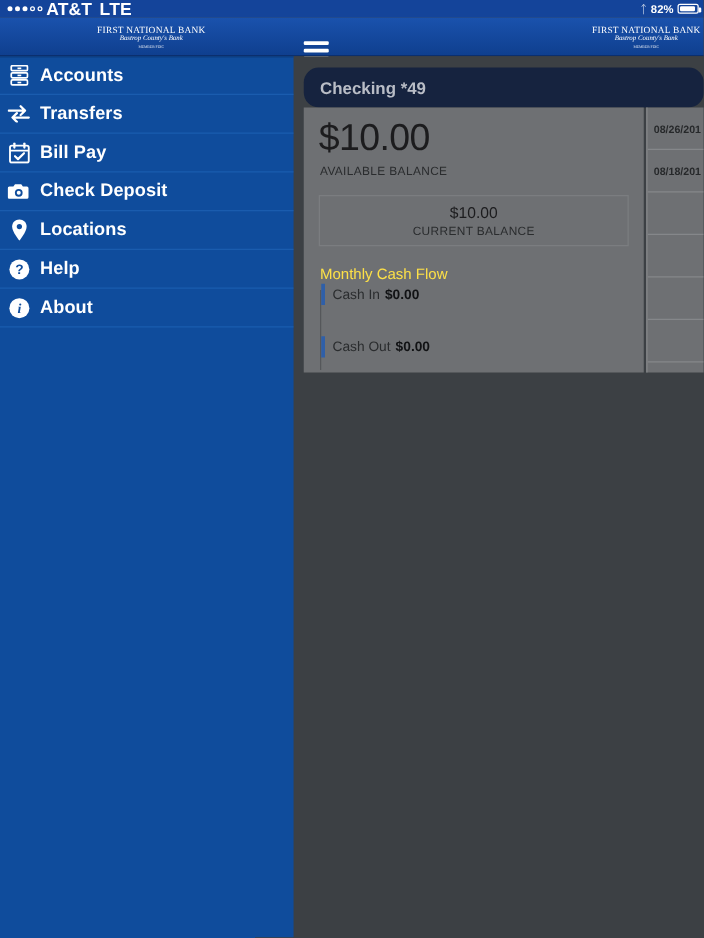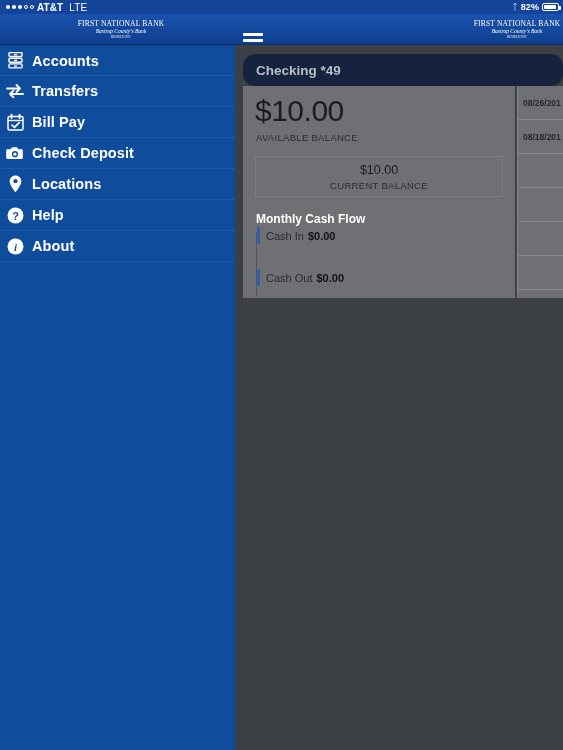--- a/index.html
+++ b/index.html
@@ -15,22 +15,22 @@
   .statusbar {
     position:absolute; top:0; left:0; width:563px; height:14px;
     background:#14449a;
     display:flex; align-items:center;
     color:#ffffff; font-size:9px; letter-spacing:.1px;
   }
   .sb-left { display:flex; align-items:center; gap:3px; padding-left:6px; }
   .dots { display:flex; align-items:center; gap:2px; }
   .dot { width:4px; height:4px; border-radius:50%; background:#ffffff; }
   .dot.empty { background:transparent; border:1px solid #ffffff; width:4px; height:4px; }
-  .sb-carrier { font-size:10px; font-weight:bold; }
-  .sb-net { font-size:10px; margin-left:3px; }
+  .sb-carrier { font-size:14px; font-weight:bold; }
+  .sb-net { font-size:14px; margin-left:3px;font-weight:bold; }
   .sb-center {
     position:absolute; left:0; right:0; text-align:center;
     font-size:9px; font-weight:bold;
   }
   .sb-right {
     position:absolute; right:4px; display:flex; align-items:center; gap:3px;
   }
   .bt-icon { font-size:9px; line-height:1; }
   .sb-batt-txt { font-size:9px; font-weight:bold;text-align:center; }
   .batt {
@@ -131,21 +131,21 @@
     position:absolute; top:70px; left:12px;
     width:248px; height:41px;
     border:1px solid #7b7d80;
     display:flex; flex-direction:column;
     align-items:center; justify-content:center;
   }
   .cur-amount { font-size:12.5px; color:#1c1c1e; }
   .cur-label { font-size:9.5px; color:#2a2c2e; letter-spacing:.3px; margin-top:3px; }
   .cf-title {
     position:absolute; top:126px; left:13px;
-    font-size:12px; font-weight:bold; color:#ffffff;
+    font-size:12px; font-weight:normal; color:#fde047;
   }
   .cf-axis {
     position:absolute; top:146px; left:13px;
     width:1px; height:64px; background:#55575a;
   }
   .cf-row {
     position:absolute; left:14px; display:flex; align-items:center;
   }
   .cf-row.in  { top:141px; }
   .cf-row.out { top:183px; }

